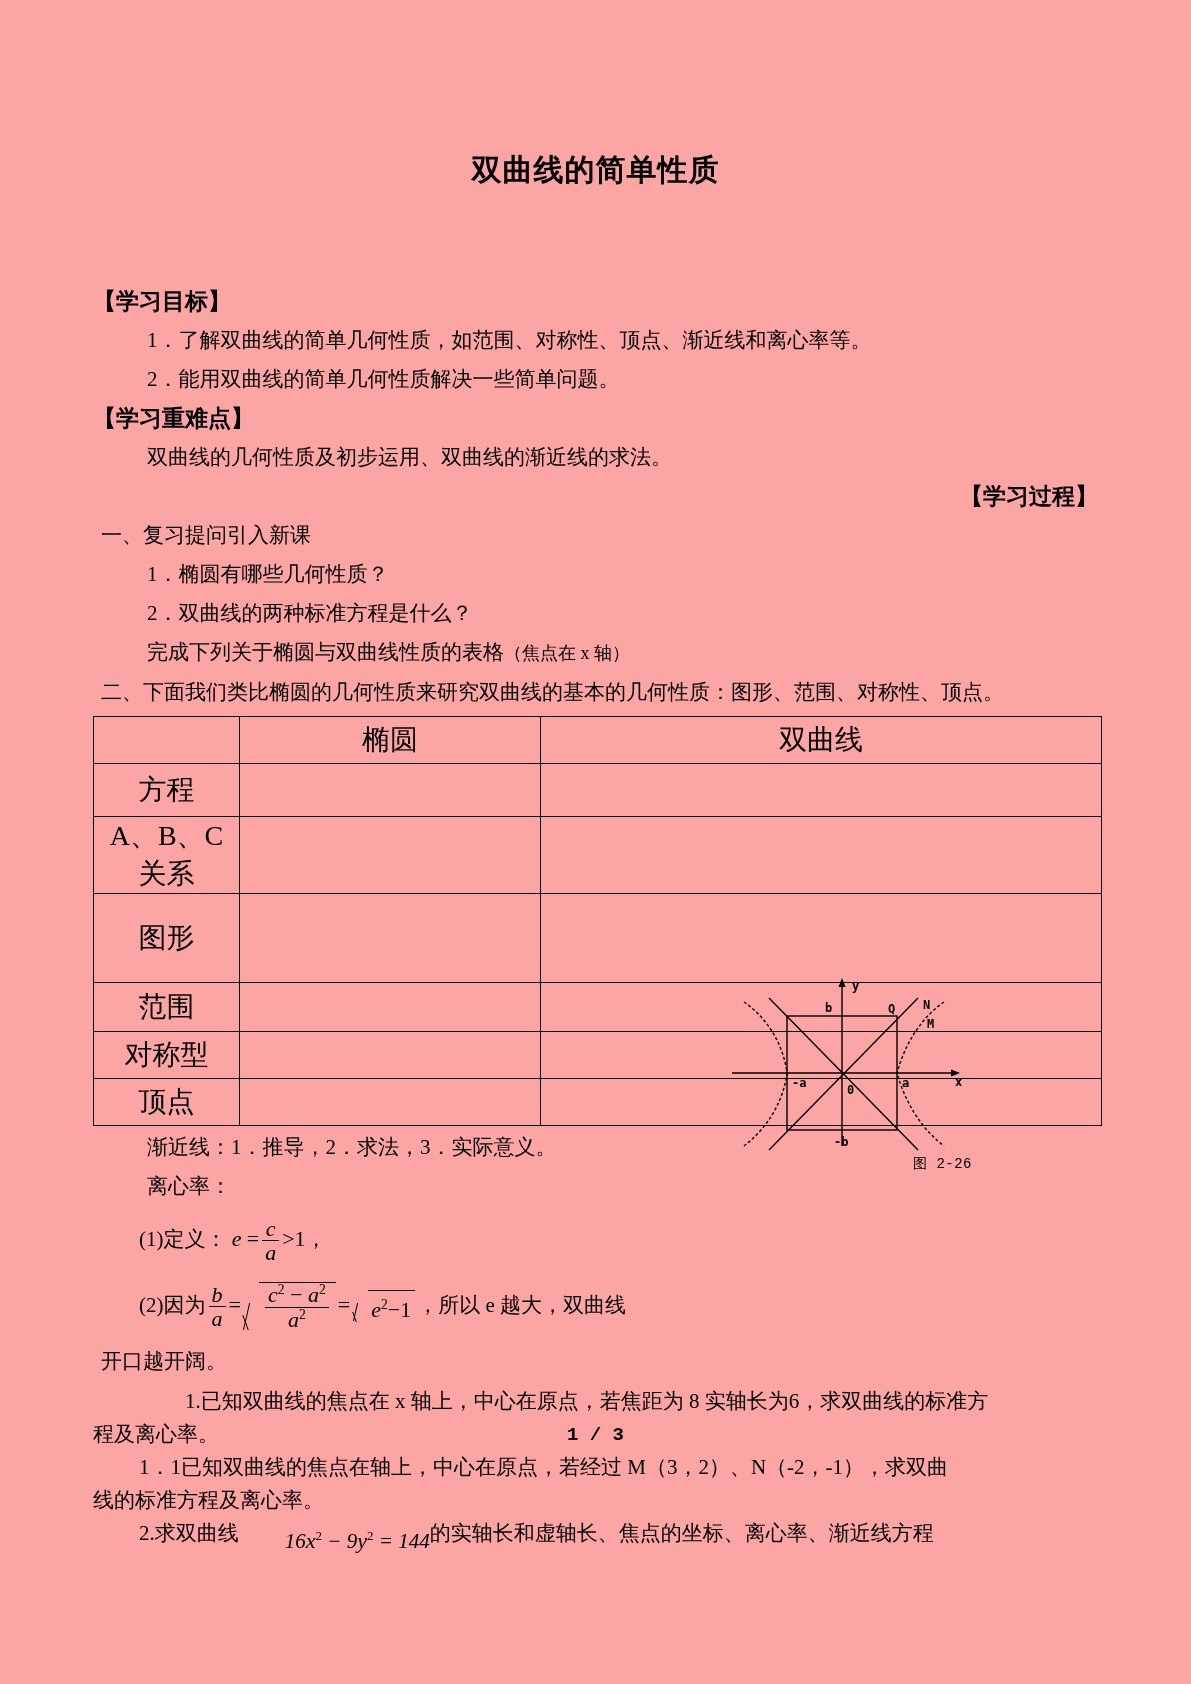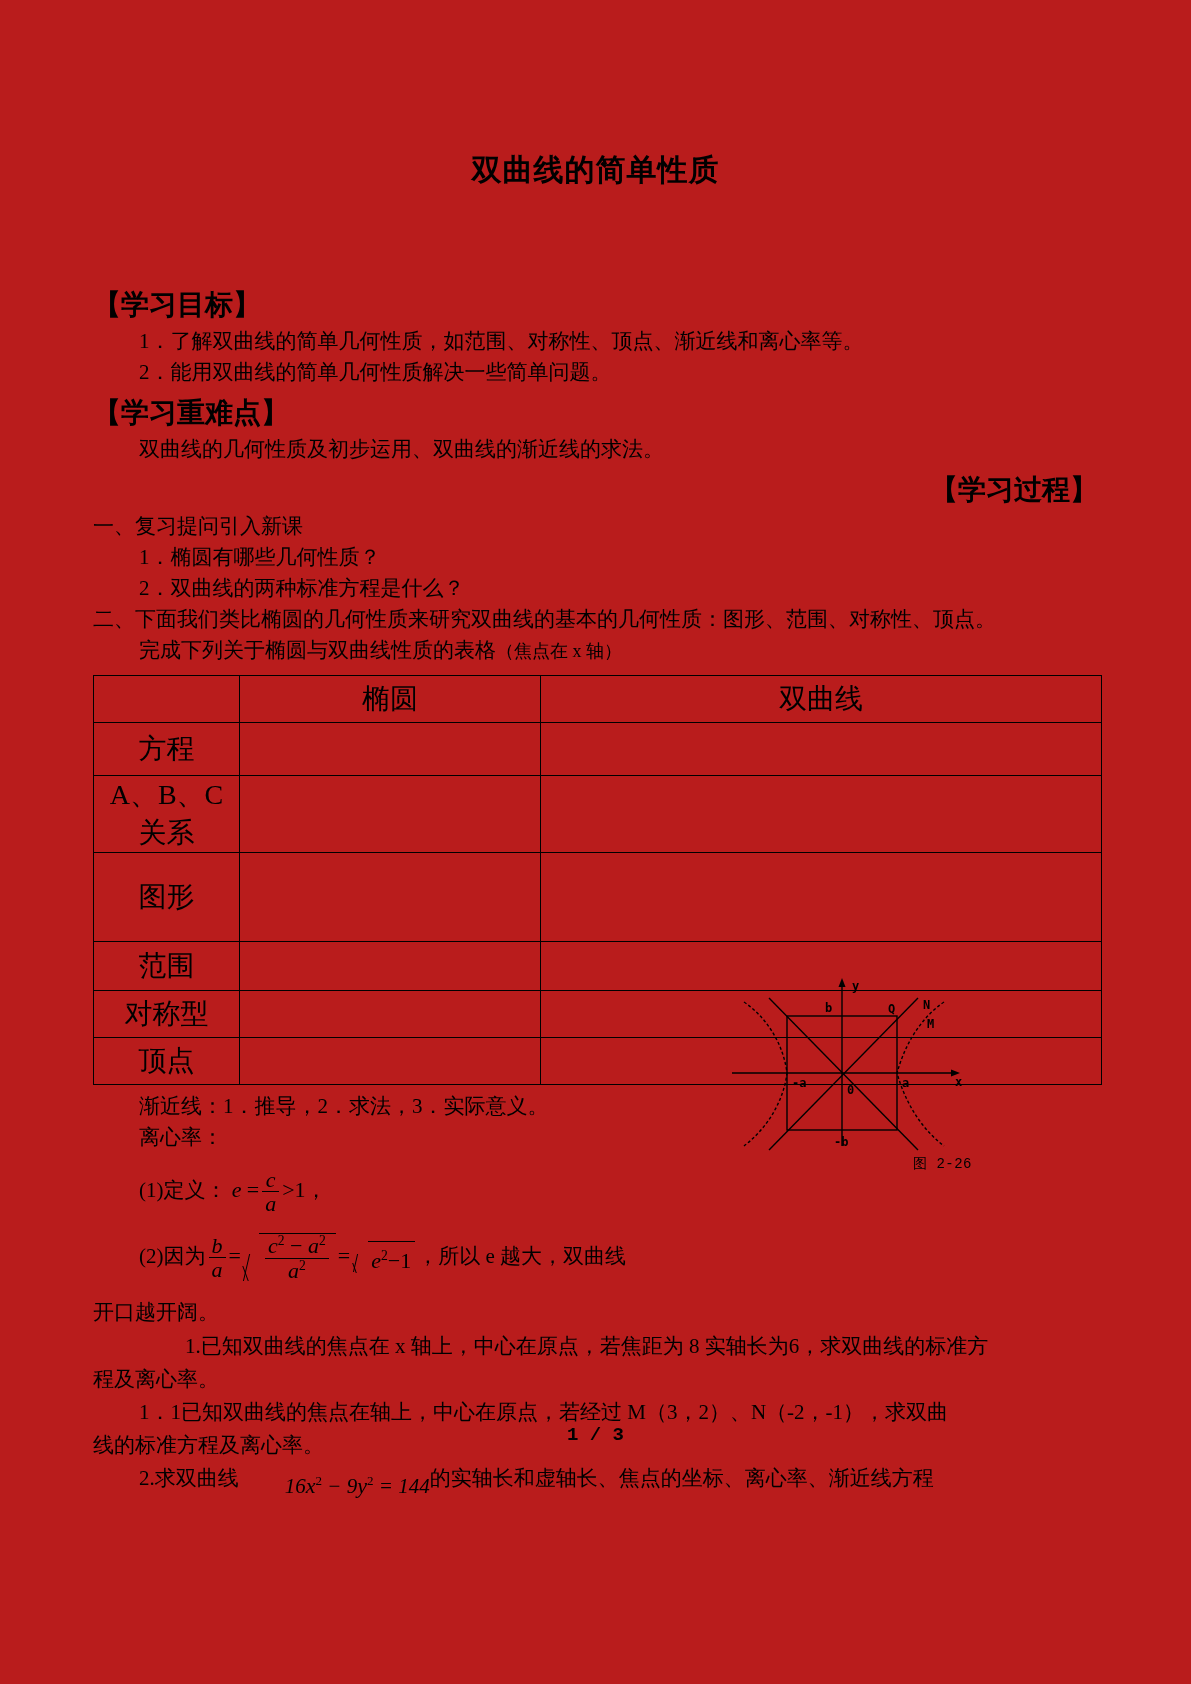--- a/index.html
+++ b/index.html
@@ -8,21 +8,21 @@
     background: #ffffff;
   }
   body {
     font-family: "Liberation Serif", "DejaVu Serif", serif;
     color: #000000;
   }
   .page {
     position: relative;
     width: 1191px;
     height: 1684px;
-    background: #b91c1c;
+    background: #fca5a5;
     overflow: hidden;
     box-sizing: border-box;
   }
   .content {
     position: absolute;
     left: 93px;
     top: 0;
     width: 1005px;
   }
 
@@ -31,35 +31,35 @@
     text-align: center;
     font-size: 30px;
     font-weight: bold;
     letter-spacing: 1px;
     margin-top: 150px;
     font-family: "DejaVu Sans", "Liberation Sans", sans-serif;
   }
 
   
   .section-head {
-    font-size: 28px;
+    font-size: 23px;
     font-weight: bold;
     font-family: Liberation Mono, monospace;
     margin: 0 0 2px 0;
     letter-spacing: 0px;
   }
   .sec-goal { margin-top: 95px; }
   .sec-key  { margin-top: 6px; }
   .sec-proc { margin-top: 6px; text-align: right; }
 
   
   p.line {
     font-size: 21px;
     line-height: 31px;
-    margin: 0;
+    margin: 8px;
     white-space: nowrap;
   }
   p.indent1 { text-indent: 0; padding-left: 46px; }
   p.flush   { padding-left: 0; }
   .small-note { font-size: 18px; }
 
   
   table.props {
     border-collapse: collapse;
     width: 1005px;
@@ -205,22 +205,22 @@
     <p class="line indent1">1．了解双曲线的简单几何性质，如范围、对称性、顶点、渐近线和离心率等。</p>
     <p class="line indent1">2．能用双曲线的简单几何性质解决一些简单问题。</p>
 
     <div class="section-head sec-key">【学习重难点】</div>
     <p class="line indent1">双曲线的几何性质及初步运用、双曲线的渐近线的求法。</p>
 
     <div class="section-head sec-proc">【学习过程】</div>
     <p class="line flush">一、复习提问引入新课</p>
     <p class="line indent1">1．椭圆有哪些几何性质？</p>
     <p class="line indent1">2．双曲线的两种标准方程是什么？</p>
+    <p class="line indent1"><span>完成下列关于椭圆与双曲线性质的表格</span><span class="small-note">（焦点在 x 轴）</span></p>
     <p class="line flush">二、下面我们类比椭圆的几何性质来研究双曲线的基本的几何性质：图形、范围、对称性、顶点。</p>
-    <p class="line indent1"><span>完成下列关于椭圆与双曲线性质的表格</span><span class="small-note">（焦点在 x 轴）</span></p>
 
     <table class="props">
       <tbody>
           <tr class="r-head">
         <td class="col-label"></td>
         <td class="col-a">椭圆</td>
         <td class="col-b">双曲线</td>
       </tr>
       <tr class="r-eq">
         <td class="col-label">方程</td>

